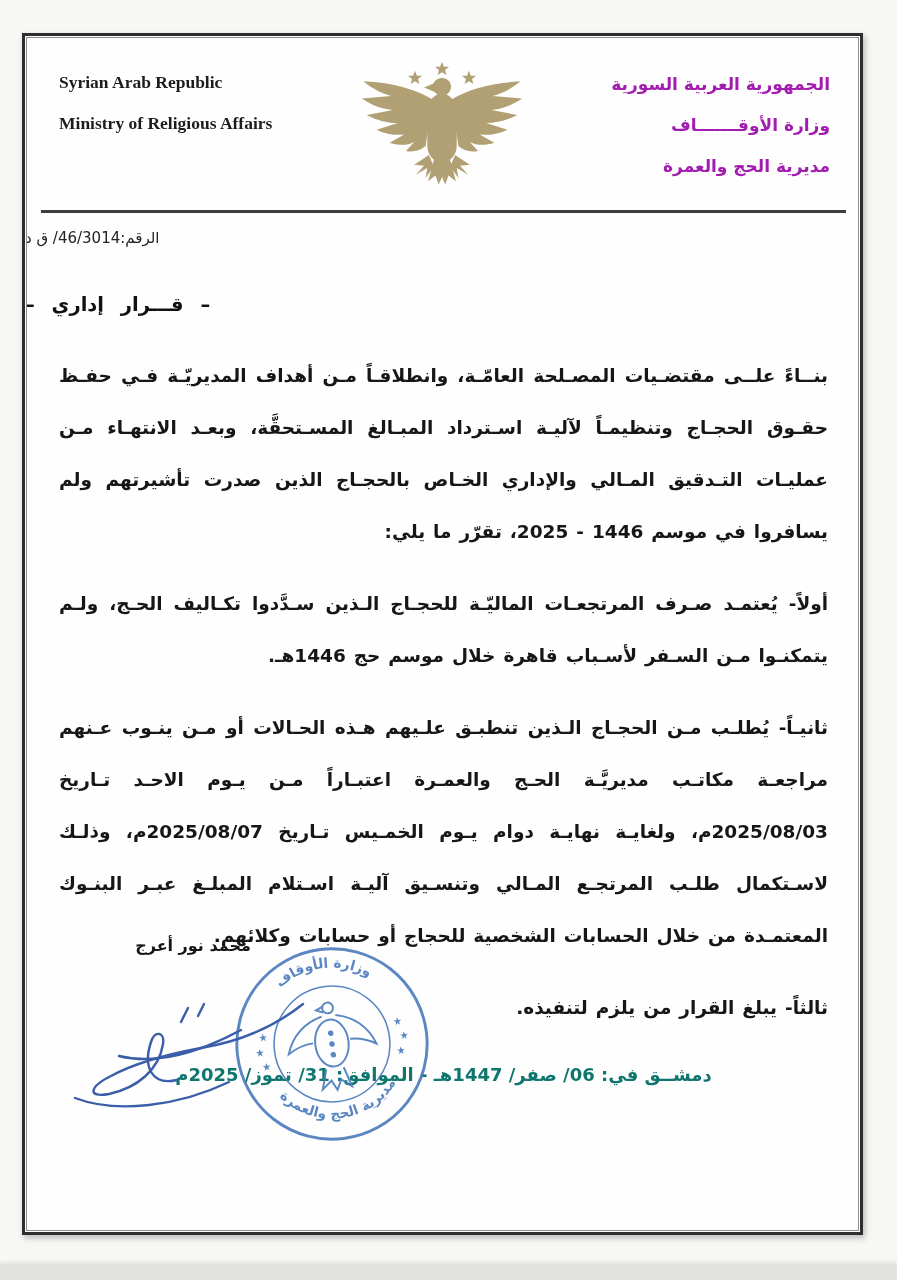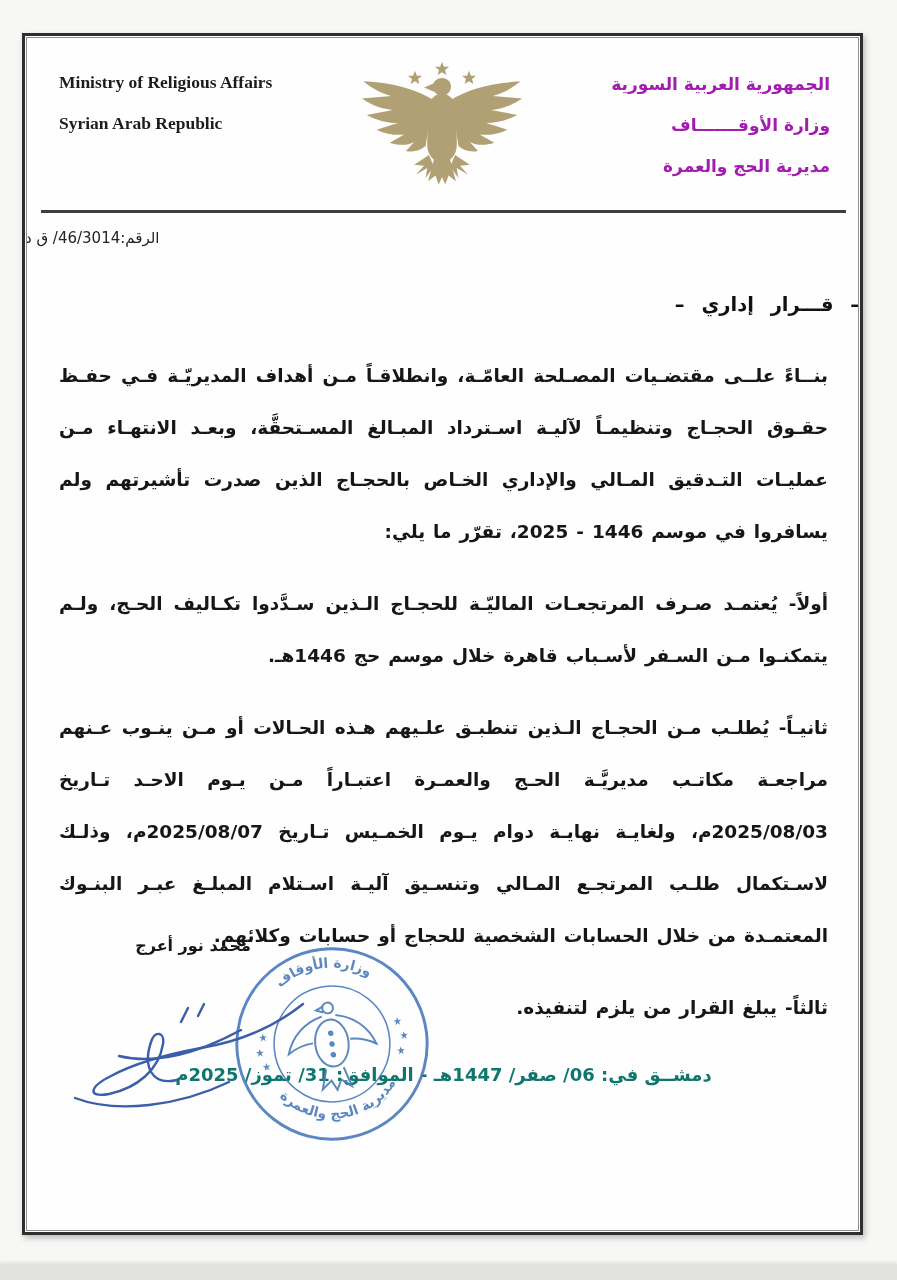--- a/index.html
+++ b/index.html
@@ -17,21 +17,21 @@
     color:#1c1c1c;line-height:41px;padding-top:6px;}
   .emblem{width:180px;height:140px;margin-top:2px;flex:0 0 auto;}
   .header-ar{font-weight:bold;font-size:17px;color:#a21caf;line-height:41px;
     text-align:right;padding-top:8px;}
 
   .rule{height:3px;background:#3e3e3e;margin:12px 14px 0 16px;}
 
   .ref{direction:rtl;text-align:left;font-size:15px;color:#222;
     padding:16px 30px 0 0;}
 
-  .title{direction:rtl;text-align:right;font-size:19.5px;font-weight:bold;color:#111;
+  .title{direction:rtl;text-align:left;font-size:19.5px;font-weight:bold;color:#111;
     margin:46px 0 0;word-spacing:10px;letter-spacing:.5px;}
 
   .body-wrap{padding:0 32px 0 34px;}
   .body-par{direction:rtl;font-size:18.5px;font-weight:bold;color:#161616;
     line-height:52px;text-align:justify;text-align-last:right;margin:20px 0 0;
     word-spacing:1.5px;}
   .body-par.intro{margin-top:34px;}
   .par-label{font-weight:bold;}
 
   .date-line{direction:rtl;text-align:center;font-size:18px;font-weight:bold;
@@ -46,22 +46,22 @@
     transform:rotate(-7deg);opacity:.92;}
   .signature-ink{position:absolute;left:34px;top:948px;width:260px;height:140px;}
 </style>
 </head>
 <body>
 
 <div class="page">
 
   <header class="doc-header">
     <div class="header-en">
+      <div>Syrian Arab Republic</div>
       <div>Ministry of Religious Affairs</div>
-      <div>Syrian Arab Republic</div>
     </div>
 
     <div class="emblem">
       <svg viewBox="0 0 220 170" width="180" height="140" aria-hidden="true">
         <g fill="var(--gold)">
 
           <polygon points="0,-9 2.3,-3 8.6,-2.8 3.7,1.2 5.3,7.3 0,3.8 -5.3,7.3 -3.7,1.2 -8.6,-2.8 -2.3,-3" transform="translate(77,24)"></polygon>
           <polygon points="0,-9 2.3,-3 8.6,-2.8 3.7,1.2 5.3,7.3 0,3.8 -5.3,7.3 -3.7,1.2 -8.6,-2.8 -2.3,-3" transform="translate(110,13)"></polygon>
           <polygon points="0,-9 2.3,-3 8.6,-2.8 3.7,1.2 5.3,7.3 0,3.8 -5.3,7.3 -3.7,1.2 -8.6,-2.8 -2.3,-3" transform="translate(143,24)"></polygon>
           <g transform="translate(110,0)">

